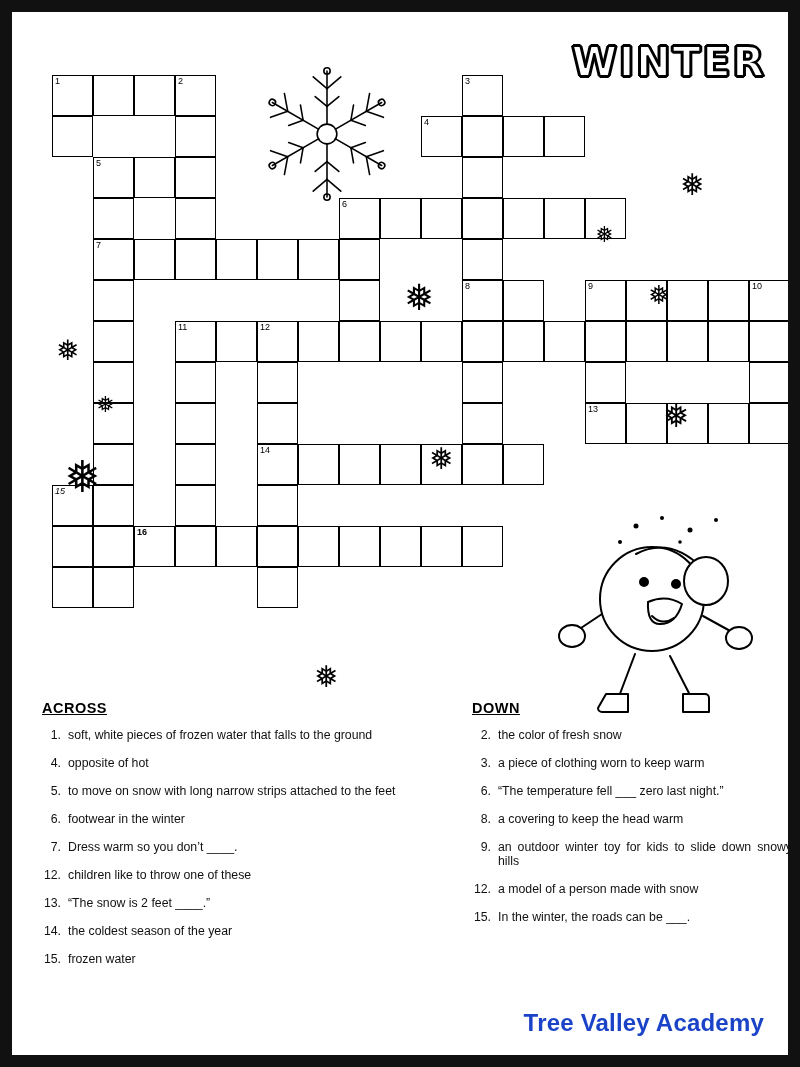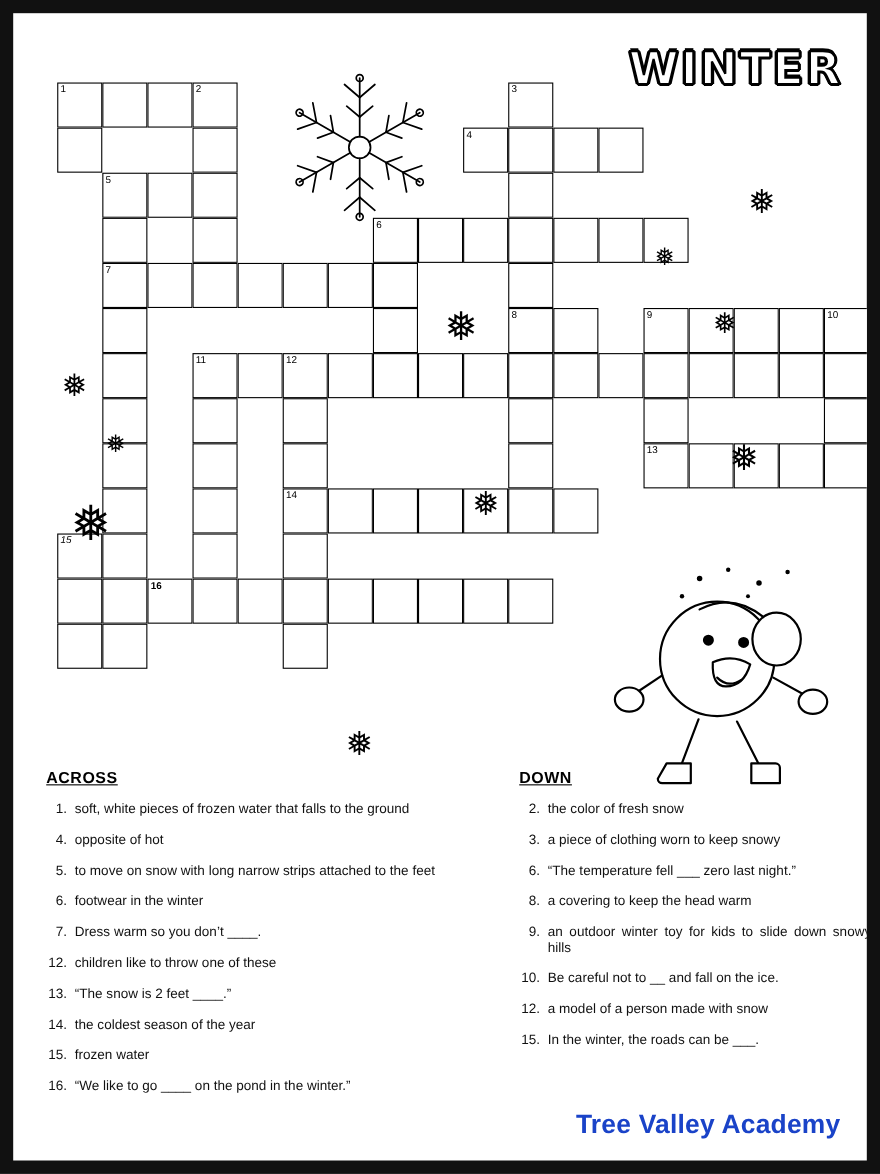--- a/index.html
+++ b/index.html
@@ -418,52 +418,44 @@
             <span class="t">“The snow is 2 feet ____.”</span>
           </div>
           <div class="clue">
             <span class="n">14.</span>
             <span class="t">the coldest season of the year</span>
           </div>
           <div class="clue">
             <span class="n">15.</span>
             <span class="t">frozen water</span>
           </div>
-          <div class="clue">
-            <span class="n">16.</span>
-            <span class="t">“We like to go ____ on the pond in the winter.”</span>
-          </div>
         </div>
     </div>
     <div class="col down">
       <div class="colhead">DOWN</div>
       <div id="down-list">
           <div class="clue">
             <span class="n">2.</span>
             <span class="t">the color of fresh snow</span>
           </div>
           <div class="clue">
             <span class="n">3.</span>
-            <span class="t">a piece of clothing worn to keep snowy</span>
+            <span class="t">a piece of clothing worn to keep warm</span>
           </div>
           <div class="clue">
             <span class="n">6.</span>
             <span class="t">“The temperature fell ___ zero last night.”</span>
           </div>
           <div class="clue">
             <span class="n">8.</span>
             <span class="t">a covering to keep the head warm</span>
           </div>
           <div class="clue">
             <span class="n">9.</span>
             <span class="t">an outdoor winter toy for kids to slide down snowy hills</span>
-          </div>
-          <div class="clue">
-            <span class="n">10.</span>
-            <span class="t">Be careful not to __ and fall on the ice.</span>
           </div>
           <div class="clue">
             <span class="n">12.</span>
             <span class="t">a model of a person made with snow</span>
           </div>
           <div class="clue">
             <span class="n">15.</span>
             <span class="t">In the winter, the roads can be ___.</span>
           </div>
         </div>

